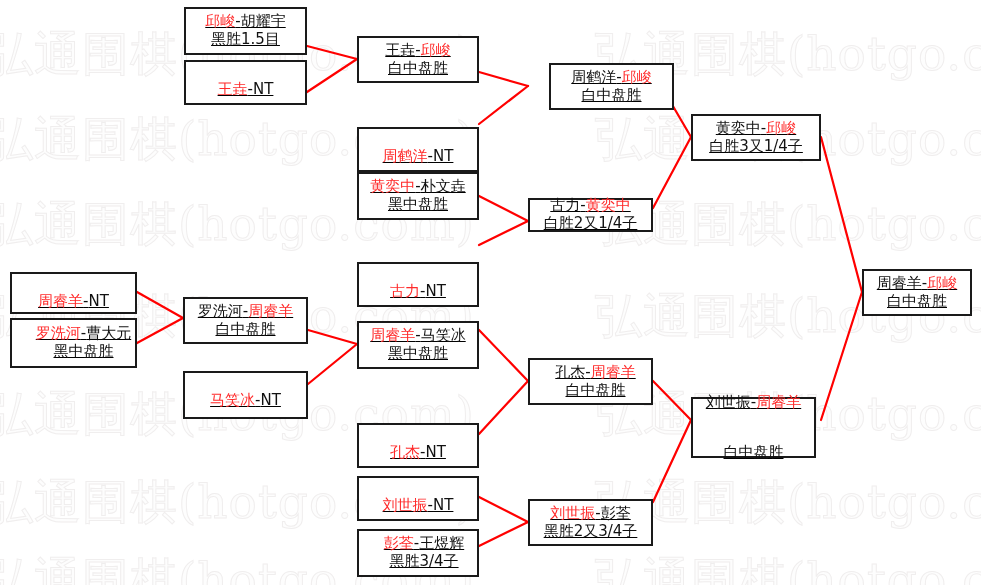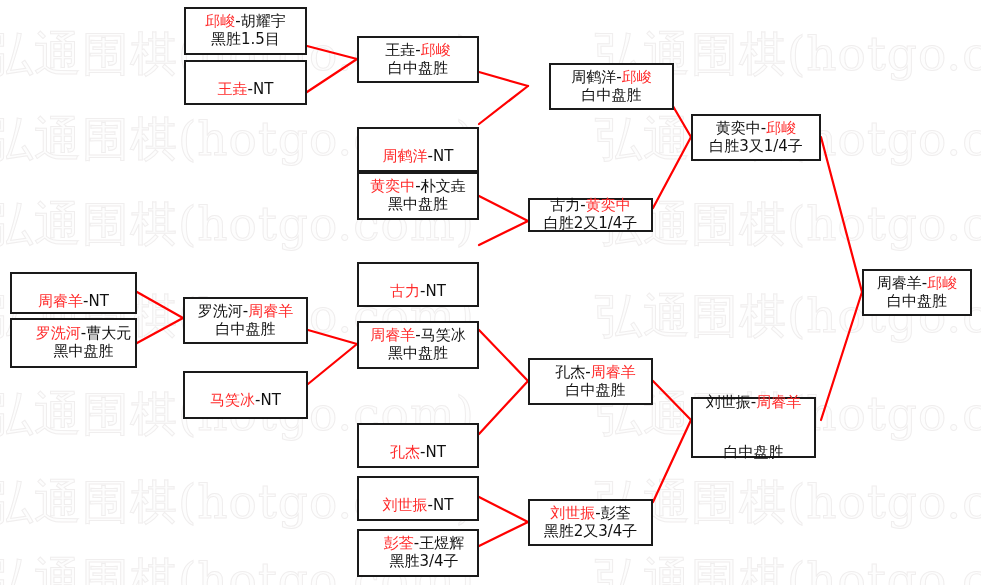--- a/index.html
+++ b/index.html
@@ -32,20 +32,21 @@
   
   .node{
     position:absolute;z-index:2;
     box-sizing:border-box;
     background:#ffffff;
     border:2px solid #1a1a1a;
     display:flex;flex-direction:column;
     align-items:center;justify-content:center;
     text-align:center;
     line-height:1.18;
+    text-decoration:underline;
   }
   .node .ln{
     display:block;white-space:nowrap;
     font-size:15px;
     color:#111111;
   }
   .node .ln.pair{letter-spacing:0px;}
   .node .ln.res{font-size:15px;}
   .w{color:#ff2a2a;}
   .b{color:#111111;}

